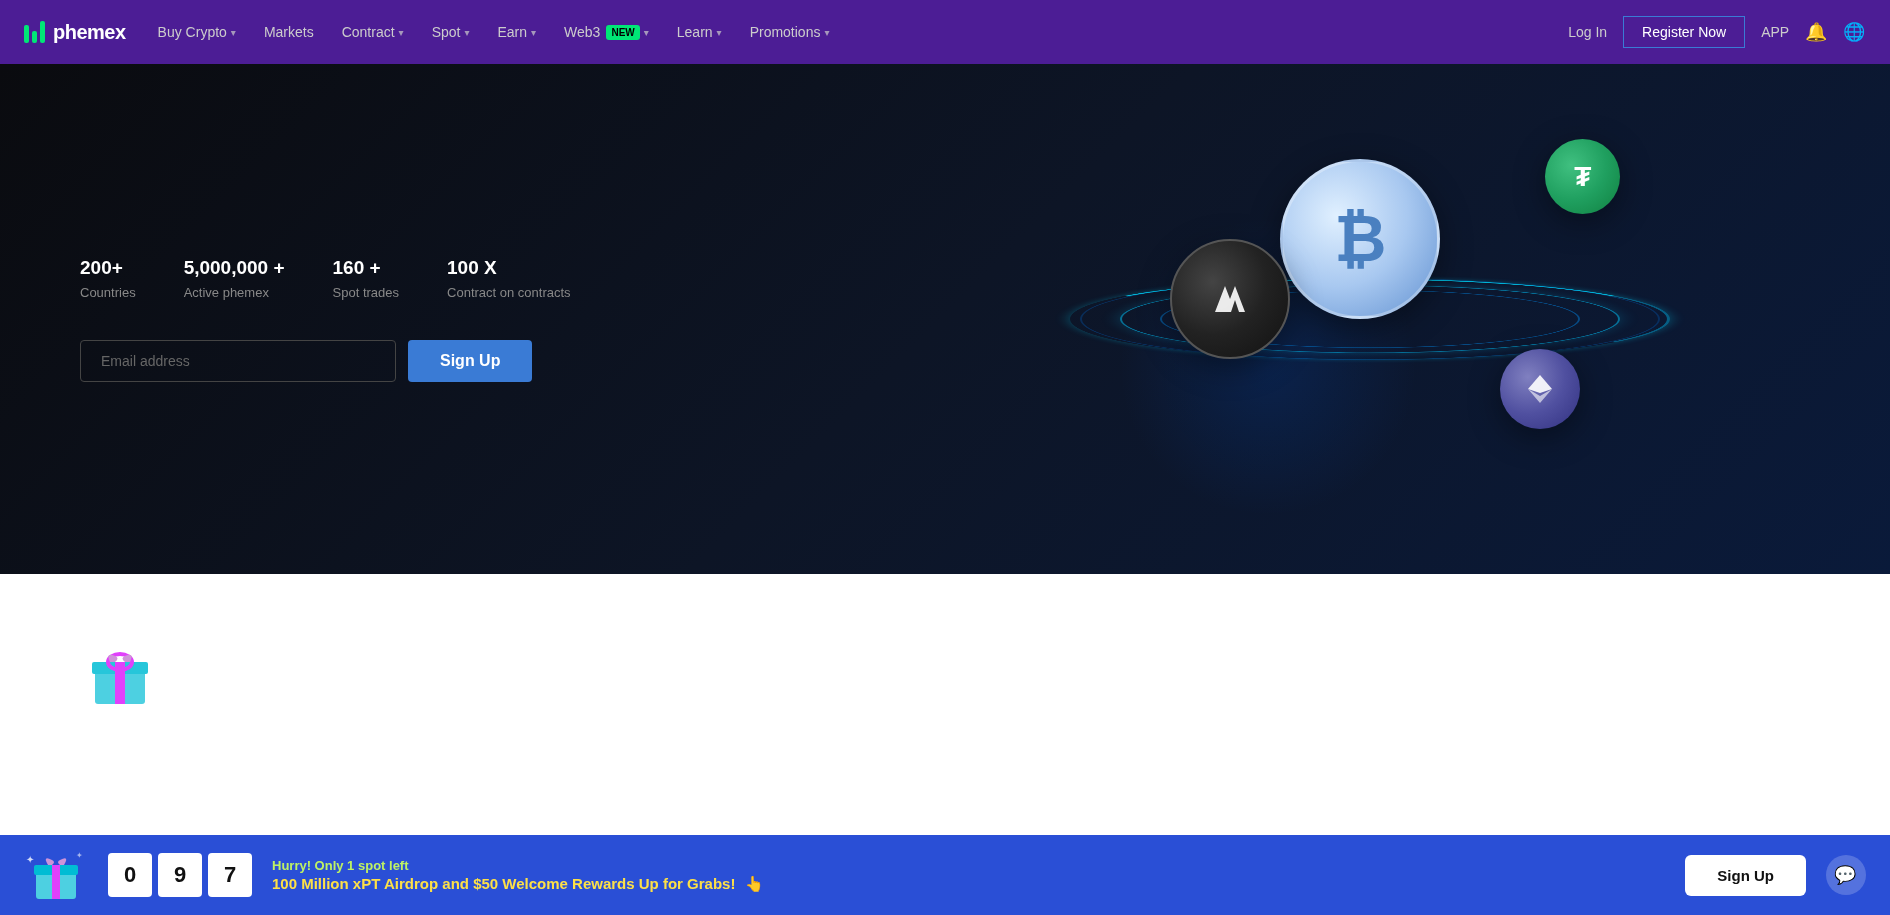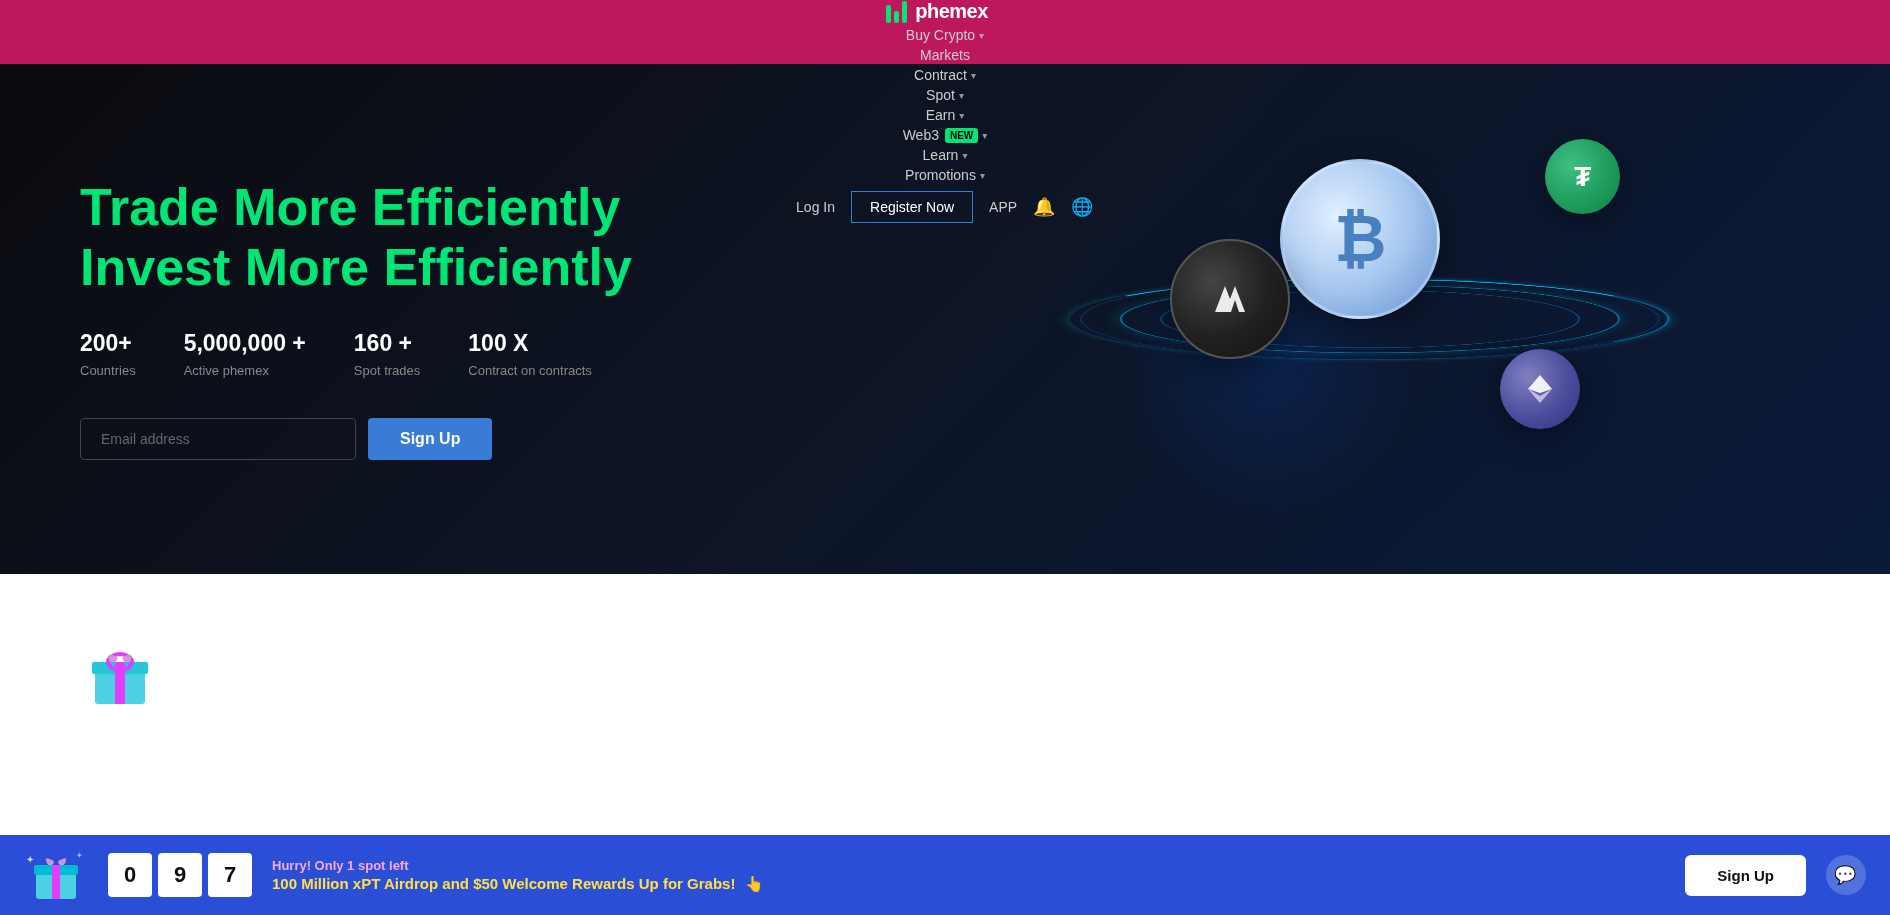--- a/index.html
+++ b/index.html
@@ -1,28 +1,27 @@
 <!DOCTYPE html>
 <html><head>
   <meta charset="utf-8">
   <style>
     * { margin: 0; padding: 0; box-sizing: border-box; }
     body { font-family: -apple-system, BlinkMacSystemFont, 'Segoe UI', sans-serif; background: #fff; overflow-x: hidden; }
 
     
     nav {
-      background: #be185d;
+      background: #4c1d95;
       height: 64px;
       display: flex;
       align-items: center;
       padding: 0 24px;
       gap: 4px;
       position: relative;
       z-index: 100;
-      flex-direction: column;
     }
     .logo {
       display: flex;
       align-items: center;
       gap: 8px;
       margin-right: 16px;
       text-decoration: none;
     }
     .logo-icon {
       display: flex;
@@ -121,21 +120,21 @@
       color: #00e676;
       line-height: 1.15;
       margin-bottom: 32px;
     }
     .hero-stats {
       display: flex;
       gap: 48px;
       margin-bottom: 40px;
     }
     .stat-value {
-      font-size: 23px;
+      font-size: 19px;
       font-weight: 700;
       color: #fff;
       display: block;
     }
     .stat-label {
       font-size: 13px;
       color: #888;
       display: block;
       margin-top: 6px;
     }
@@ -144,21 +143,21 @@
       gap: 12px;
       align-items: center;
     }
     .hero-input {
       background: transparent;
       border: 1.5px solid #444;
       color: #fff;
       font-size: 14px;
       padding: 12px 20px;
       border-radius: 4px;
-      width: 276px;
+      width: 316px;
       outline: none;
     }
     .hero-input::placeholder { color: #666; }
     .hero-signup-btn {
       background: #3a7bd5;
       color: #fff;
       border: none;
       font-size: 16px;
       font-weight: 600;
       padding: 12px 32px;
@@ -324,21 +323,21 @@
       justify-content: center;
       border-radius: 4px;
     }
     .banner-text-section {
       flex: 1;
       display: flex;
       flex-direction: column;
       gap: 2px;
     }
     .hurry-text {
-      color: #f9a8d4;
+      color: #bef264;
       font-size: 13px;
       font-weight: 600;
     }
     .banner-promo-text {
       color: #fde047;
       font-size: 15px;
       font-weight: 600;
     }
     .banner-signup-btn {
       background: #fff;
@@ -441,24 +440,20 @@
     <span class="nav-login">Log In</span>
     <button class="nav-register">Register Now</button>
     <span class="nav-app">APP</span>
     <span class="nav-icon-btn">🔔</span>
     <span class="nav-icon-btn">🌐</span>
   </div>
 </nav>
 
 <section class="hero">
   <div class="hero-left">
-    <h1 class="hero-title">
-      <span>Trade More Efficiently</span><br>
-      <span>Invest More Efficiently</span>
-    </h1>
 
     <div class="hero-stats">
       <div class="stat">
         <span class="stat-value">200+</span>
         <span class="stat-label">Countries</span>
       </div>
       <div class="stat">
         <span class="stat-value">5,000,000 +</span>
         <span class="stat-label">Active phemex</span>
       </div>

